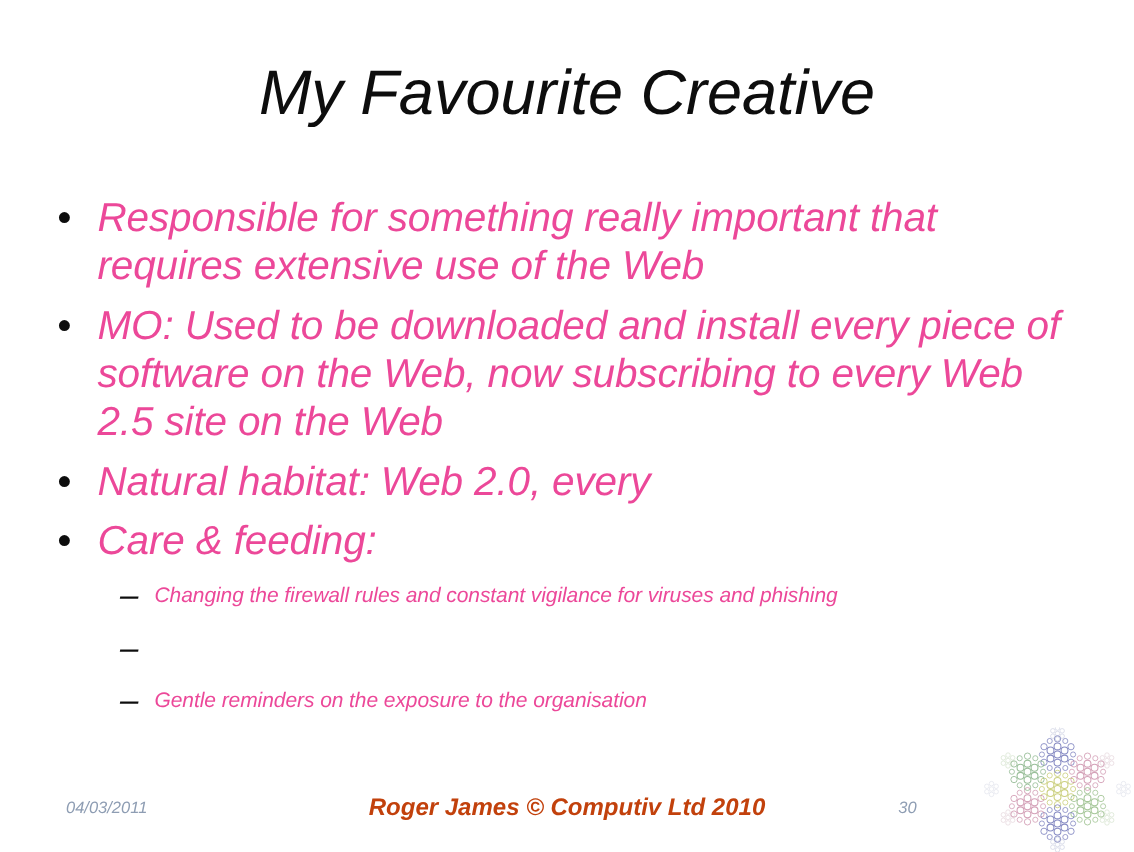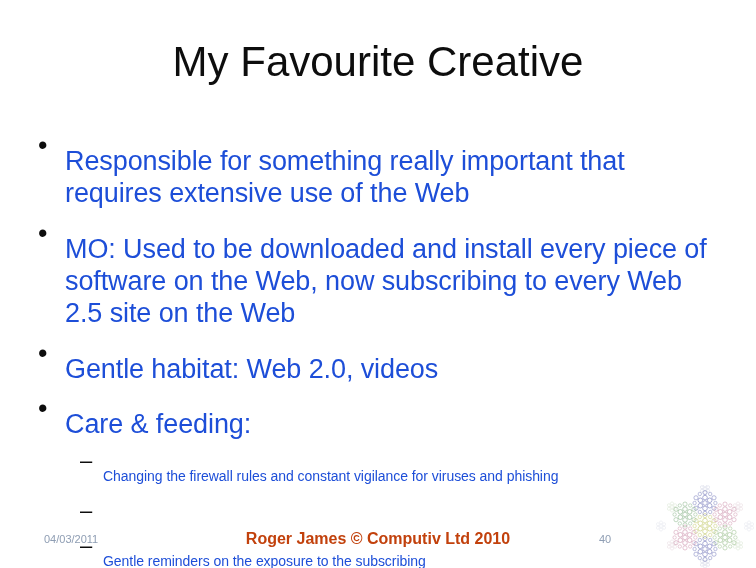--- a/index.html
+++ b/index.html
@@ -13,20 +13,21 @@
     font-family: "Liberation Sans", sans-serif;
     color: #000000;
     overflow: hidden;
   }
   .slide {
     position: relative;
     width: 756px;
     height: 568px;
     background: #ffffff;
     box-sizing: border-box;
+    font-style: italic;
   }
 
   
   .slide-title {
     position: absolute;
     left: 38px;
     top: 38px;
     width: 680px;
     text-align: center;
     font-size: 42px;
@@ -68,23 +69,22 @@
   .bullet-mark.dash {
     font-size: 22px;
     line-height: 28px;
     width: 23px;
   }
 
   .bullet-text {
     flex: 1 1 auto;
     font-size: 27px;
     line-height: 32px;
-    color: #1d4ed8;
+    color: #ec4899;
     letter-spacing: -0.1px;
-    margin-top: 16px;
   }
   .bullet-text.small {
     font-size: 14px;
     line-height: 27px;
     letter-spacing: -0.05px;
   }
 
   .gap-1 { height: 6px; }
   .gap-2 { height: 5px; }
 
@@ -147,21 +147,21 @@
 
     <div class="bullet-row lvl1">
       <span class="bullet-mark">•</span>
       <span class="bullet-text">MO: Used to be downloaded and install every piece of software on the Web, now subscribing to every Web 2.5 site on the Web</span>
     </div>
 
     <div class="gap-1"></div>
 
     <div class="bullet-row lvl1">
       <span class="bullet-mark">•</span>
-      <span class="bullet-text">Gentle habitat: Web 2.0, videos</span>
+      <span class="bullet-text">Natural habitat: Web 2.0, every</span>
     </div>
 
     <div class="gap-2"></div>
 
     <div class="bullet-row lvl1">
       <span class="bullet-mark">•</span>
       <span class="bullet-text">Care &amp; feeding:</span>
     </div>
 
     <div class="gap-2"></div>
@@ -174,30 +174,30 @@
     <div class="gap-2"></div>
 
     <div class="bullet-row lvl2">
       <span class="bullet-mark dash">–</span>
     </div>
 
     <div class="gap-2"></div>
 
     <div class="bullet-row lvl2">
       <span class="bullet-mark dash">–</span>
-      <span class="bullet-text small">Gentle reminders on the exposure to the subscribing</span>
+      <span class="bullet-text small">Gentle reminders on the exposure to the organisation</span>
     </div>
 
   </div>
 
   <div class="footer-date">04/03/2011</div>
 
   <div class="footer-center">Roger James © Computiv Ltd 2010</div>
 
-  <div class="footer-page">40</div>
+  <div class="footer-page">30</div>
 
   <div class="deco">
     <svg width="101" height="83" viewBox="0 0 101 83" xmlns="http://www.w3.org/2000/svg">
       <defs>
         <g id="cluster">
           <circle cx="0" cy="0" r="2.3" fill="none" stroke-width="0.7"></circle>
           <circle cx="0" cy="-5.4" r="2.3" fill="none" stroke-width="0.7"></circle>
           <circle cx="4.68" cy="-2.7" r="2.3" fill="none" stroke-width="0.7"></circle>
           <circle cx="4.68" cy="2.7" r="2.3" fill="none" stroke-width="0.7"></circle>
           <circle cx="0" cy="5.4" r="2.3" fill="none" stroke-width="0.7"></circle>

